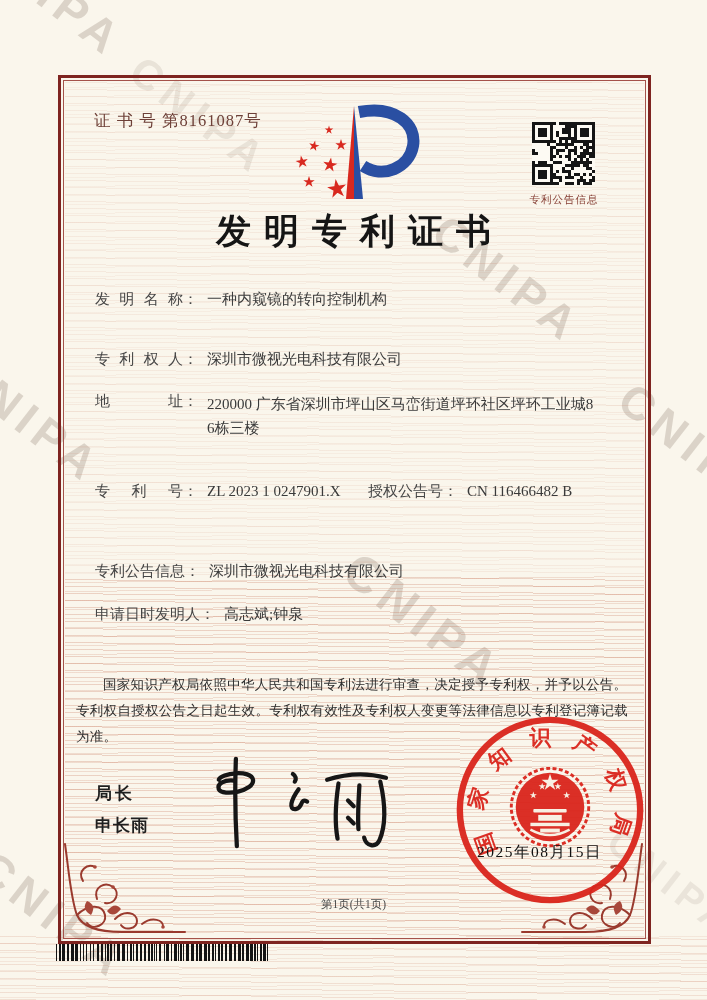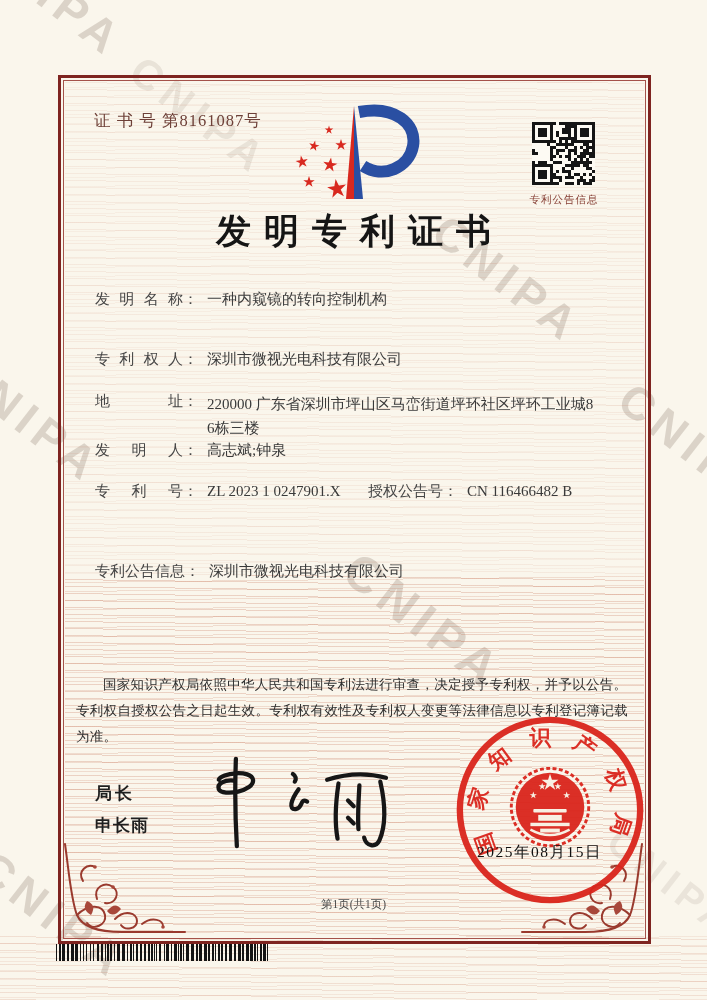--- a/index.html
+++ b/index.html
@@ -409,31 +409,31 @@
 
   <div class="row" style="top:350px">
     <span class="lbl">专利权人</span><span class="colon">：</span><span class="val">深圳市微视光电科技有限公司</span>
   </div>
   <div class="row" style="top:290px">
     <span class="lbl">发明名称</span><span class="colon">：</span><span class="val">一种内窥镜的转向控制机构</span>
   </div>
   <div class="row" style="top:392px">
     <span class="lbl">地址</span><span class="colon">：</span><span class="val-block"><span>220000 广东省深圳市坪山区马峦街道坪环社区坪环工业城8</span><br><span>6栋三楼</span></span>
   </div>
-  <div class="row" style="top:441px">
-    <span class="lbl">发明人</span><span class="colon">：</span><span class="val">高志斌;钟泉</span>
-  </div>
   <div class="row" style="top:482px">
     <span class="lbl">专利号</span><span class="colon">：</span><span class="val">ZL 2023 1 0247901.X</span>
     <span class="col2">
       <span class="lbl-n">授权公告号</span><span class="colon">：</span><span class="val">CN 116466482 B</span>
     </span>
   </div>
   <div class="row" style="top:562px">
     <span class="lbl-n">专利公告信息</span><span class="colon">：</span><span class="val">深圳市微视光电科技有限公司</span>
+  </div>
+  <div class="row" style="top:605px">
+    <span class="lbl-n">申请日时发明人</span><span class="colon">：</span><span class="val">高志斌;钟泉</span>
   </div>
 
   <div class="legal">
     <div class="l1">国家知识产权局依照中华人民共和国专利法进行审查，决定授予专利权，并予以公告。</div>
     <div class="l2">专利权自授权公告之日起生效。专利权有效性及专利权人变更等法律信息以专利登记簿记载为准。</div>
   </div>
 
   <div class="signer-title">局长</div>
   <div class="signer-name">申长雨</div>
 

